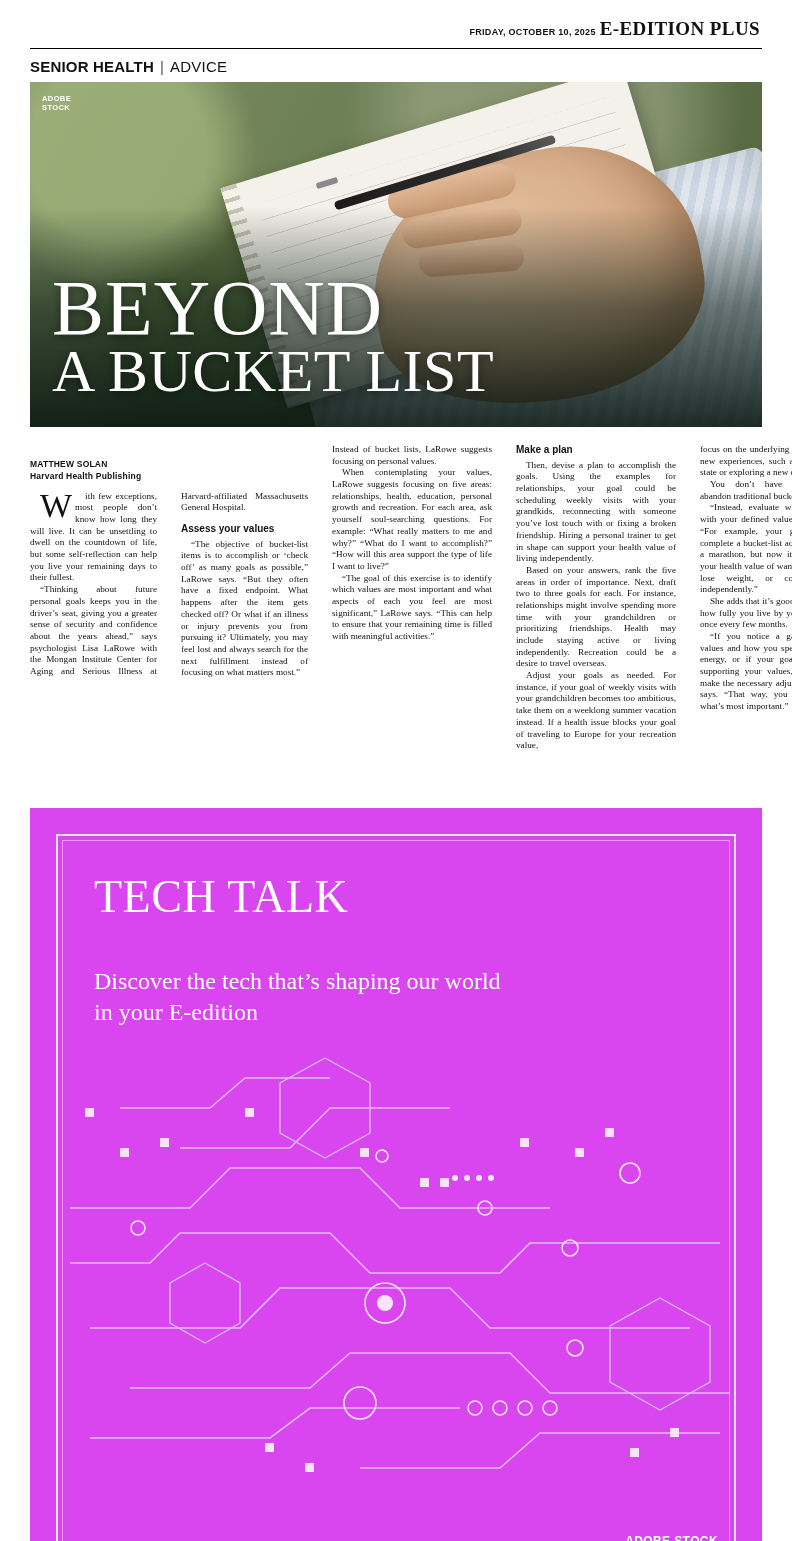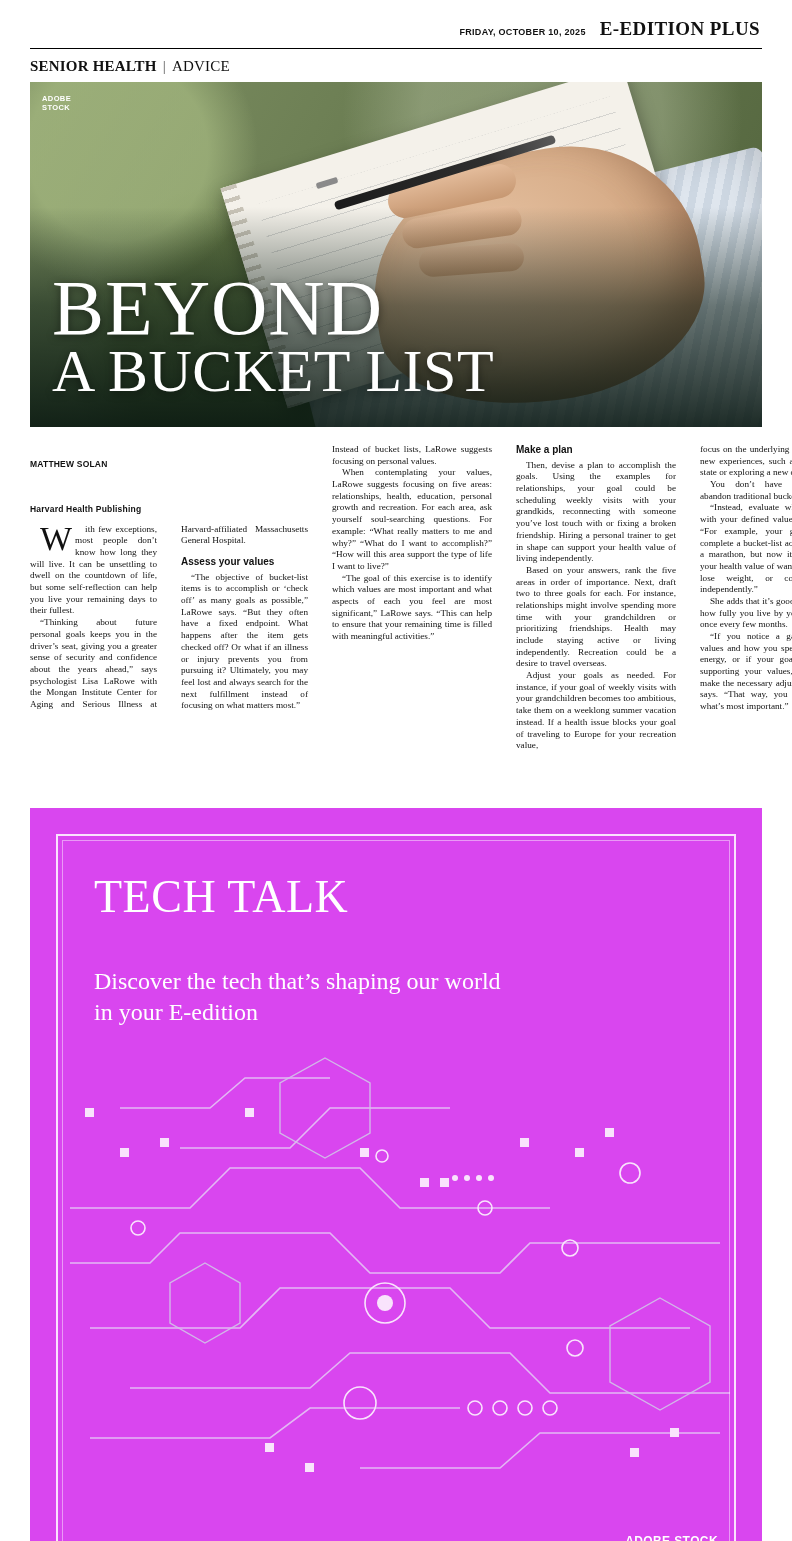--- a/index.html
+++ b/index.html
@@ -19,21 +19,21 @@
     width: 792px;
     height: 1541px;
     padding: 0 30px;
   }
 
   
   .masthead {
     display: flex;
     align-items: baseline;
     justify-content: flex-end;
-    gap: 14px;
+    gap: 4px;
     padding-top: 18px;
     padding-right: 2px;
   }
   .masthead .date {
     font-family: "Liberation Sans", sans-serif;
     font-size: 9px;
     font-weight: bold;
     letter-spacing: 0.3px;
     color: #111;
   }
@@ -44,21 +44,21 @@
     letter-spacing: 0.4px;
   }
 
   .rule-top {
     margin-top: 8px;
     border-top: 1px solid #000;
   }
 
   .section-head {
     padding: 9px 0 7px 0;
-    font-family: Liberation Serif, serif;
+    font-family: Liberation Sans, sans-serif;
     font-size: 15px;
     font-weight: bold;
     letter-spacing: 0.2px;
   }
   .section-head .divider {
     display: inline-block;
     margin: 0 6px;
     font-weight: normal;
     color: #555;
   }
@@ -179,21 +179,21 @@
   }
 
   .byline {
     margin-top: 14px;
     font-family: "Liberation Sans", sans-serif;
     font-size: 8.5px;
     font-weight: bold;
     line-height: 1.45;
     letter-spacing: 0.2px;
   }
-  .byline .org { font-weight: bold; margin-top: 33px; }
+  .byline .org { font-weight: bold; }
 
   .cols {
     position: absolute;
     left: 30px;
     top: 444px;
     width: 732px;
     display: grid;
     grid-template-columns: 278px 160px 160px 160px;
     gap: 0 24px;
     font-size: 9.2px;

